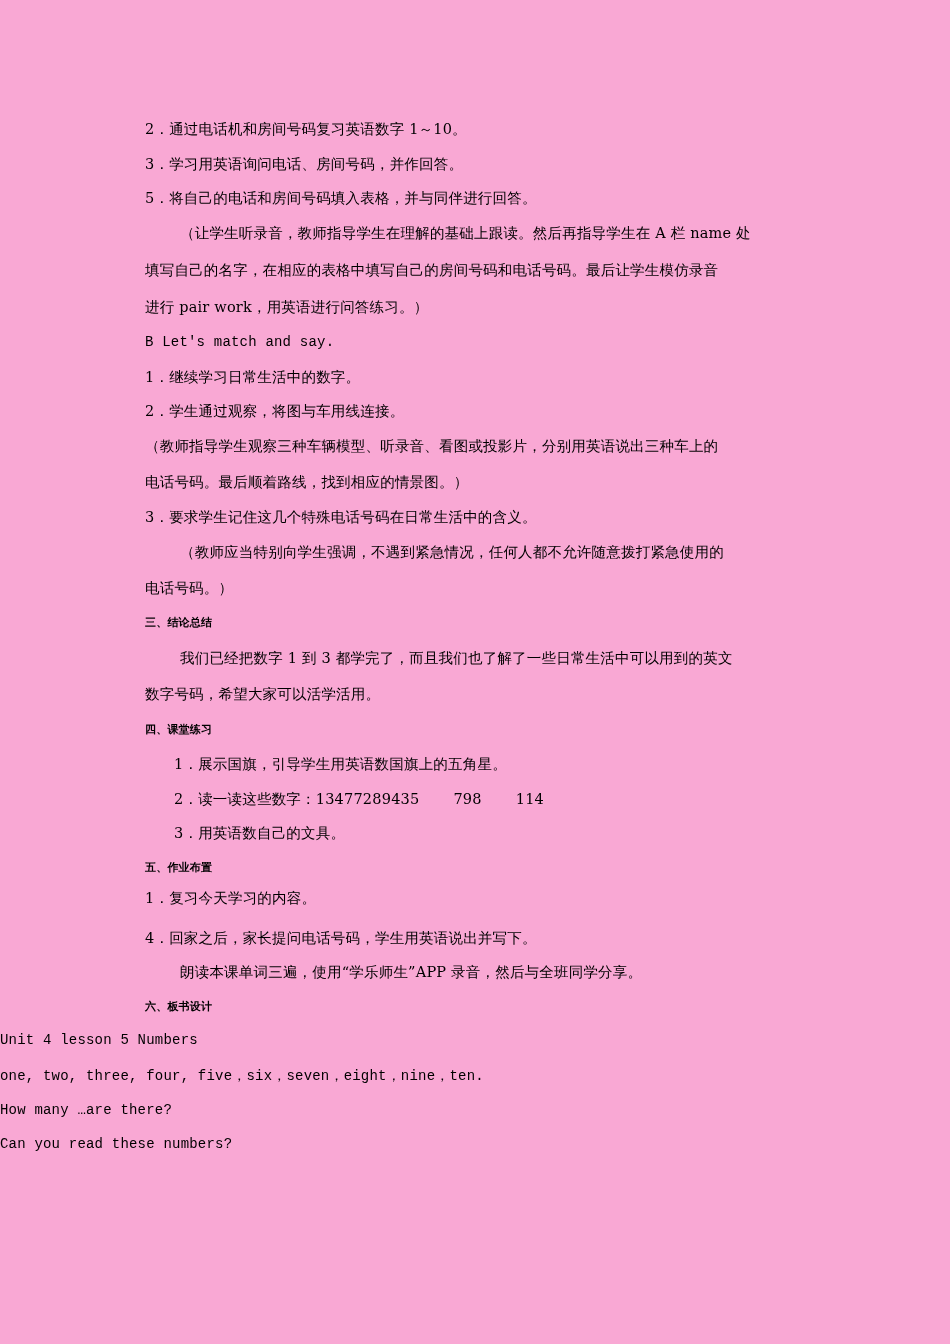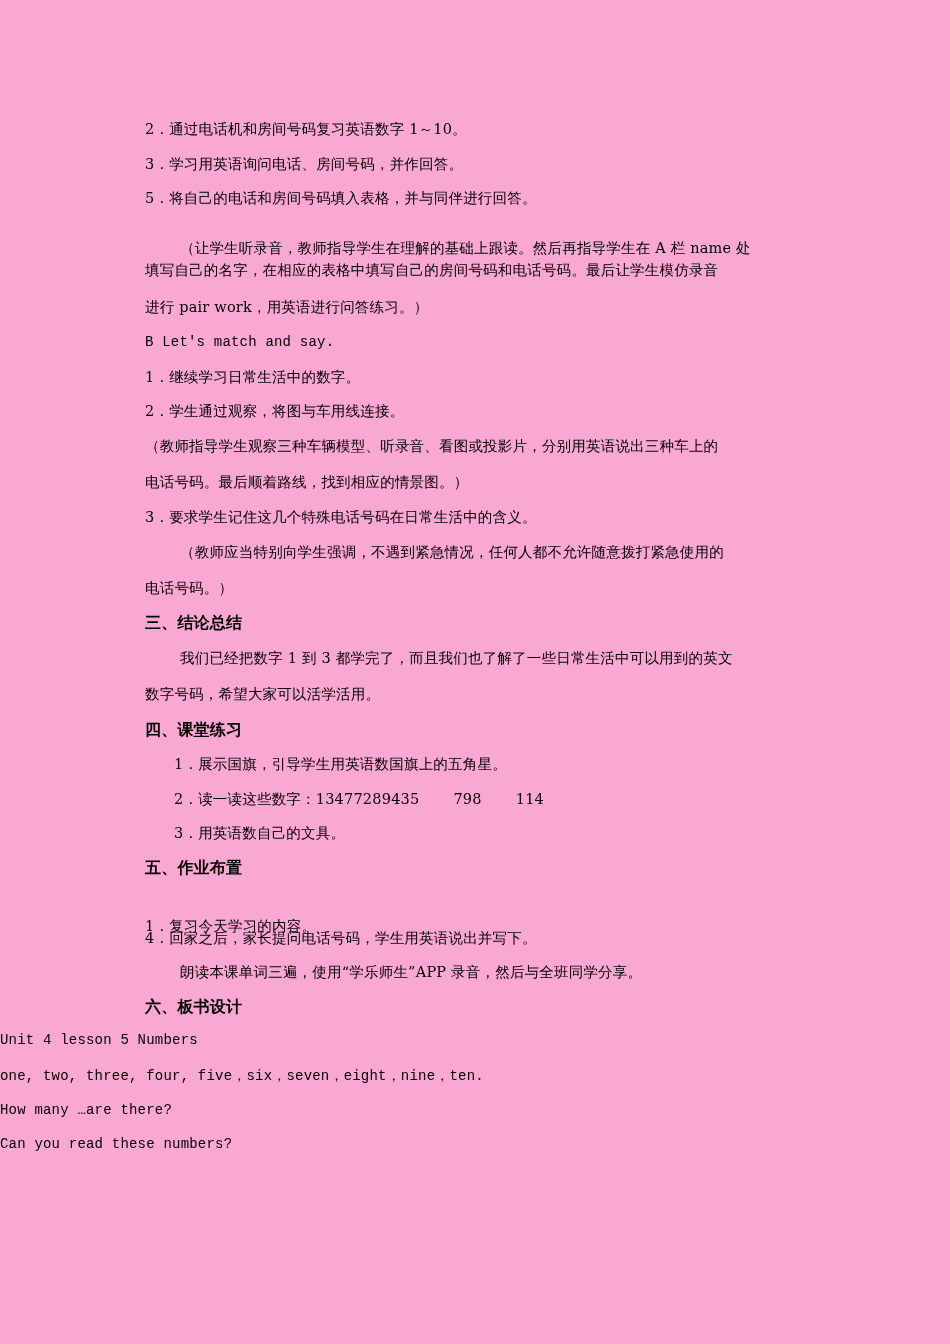--- a/index.html
+++ b/index.html
@@ -29,42 +29,42 @@
       font-size: 14.5px;
       line-height: 20px;
       white-space: nowrap;
       letter-spacing: 0.2px;
     }
     .indent { left: 180px; }
     .indent-small { left: 174px; }
     .heading {
       font-family: "DejaVu Sans", "Liberation Sans", sans-serif;
       font-weight: bold;
-      font-size: 16px;
+      font-size: 11px;
     }
     .center {
       left: 0;
       width: 950px;
     }
     .mono {
       font-family: "Liberation Mono", "DejaVu Sans Mono", monospace;
       font-size: 14px;
     }
     .gap { display: inline-block; width: 34px; }
   </style>
 </head>
 <body>
 
 <div class="page">
 
   <div class="line" style="top:119px;">2．通过电话机和房间号码复习英语数字 1～10。</div>
   <div class="line" style="top:154px;">3．学习用英语询问电话、房间号码，并作回答。</div>
   <div class="line" style="top:188px;">5．将自己的电话和房间号码填入表格，并与同伴进行回答。</div>
 
-  <div class="line indent" style="top:238px;text-align:center;">（让学生听录音，教师指导学生在理解的基础上跟读。然后再指导学生在 A 栏 name 处</div>
+  <div class="line indent" style="top:223px;text-align:center;">（让学生听录音，教师指导学生在理解的基础上跟读。然后再指导学生在 A 栏 name 处</div>
   <div class="line" style="top:260px;">填写自己的名字，在相应的表格中填写自己的房间号码和电话号码。最后让学生模仿录音</div>
   <div class="line" style="top:297px;">进行 pair work，用英语进行问答练习。）</div>
 
   <div class="line mono" style="top:332px;">B  Let's match and say.</div>
   <div class="line" style="top:367px;">1．继续学习日常生活中的数字。</div>
   <div class="line" style="top:401px;">2．学生通过观察，将图与车用线连接。</div>
 
   <div class="line" style="top:436px;">（教师指导学生观察三种车辆模型、听录音、看图或投影片，分别用英语说出三种车上的</div>
   <div class="line" style="top:472px;">电话号码。最后顺着路线，找到相应的情景图。）</div>
 
@@ -78,21 +78,21 @@
   <div class="line" style="top:684px;">数字号码，希望大家可以活学活用。</div>
 
   <div class="line heading" style="top:720px;">四、课堂练习</div>
   <div class="line indent-small" style="top:754px;">1．展示国旗，引导学生用英语数国旗上的五角星。</div>
   <div class="line indent-small" style="top:789px;">
     <span>2．读一读这些数字：</span><span>13477289435</span><span class="gap"></span><span>798</span><span class="gap"></span><span>114</span>
   </div>
   <div class="line indent-small" style="top:823px;">3．用英语数自己的文具。</div>
 
   <div class="line heading" style="top:858px;">五、作业布置</div>
-  <div class="line" style="top:916px;">1．复习今天学习的内容。</div>
+  <div class="line" style="top:888px;">1．复习今天学习的内容。</div>
   <div class="line" style="top:928px;">4．回家之后，家长提问电话号码，学生用英语说出并写下。</div>
   <div class="line indent" style="top:962px;">朗读本课单词三遍，使用“学乐师生”APP 录音，然后与全班同学分享。</div>
 
   <div class="line heading" style="top:997px;">六、板书设计</div>
   <div class="line center mono" style="top:1030px;">Unit 4 lesson 5 Numbers</div>
   <div class="line center mono" style="top:1066px;">one, two, three, four, five，six，seven，eight，nine，ten.</div>
   <div class="line center mono" style="top:1100px;">How many …are there?</div>
   <div class="line center mono" style="top:1134px;">Can you read these numbers?</div>
 
 </div>

